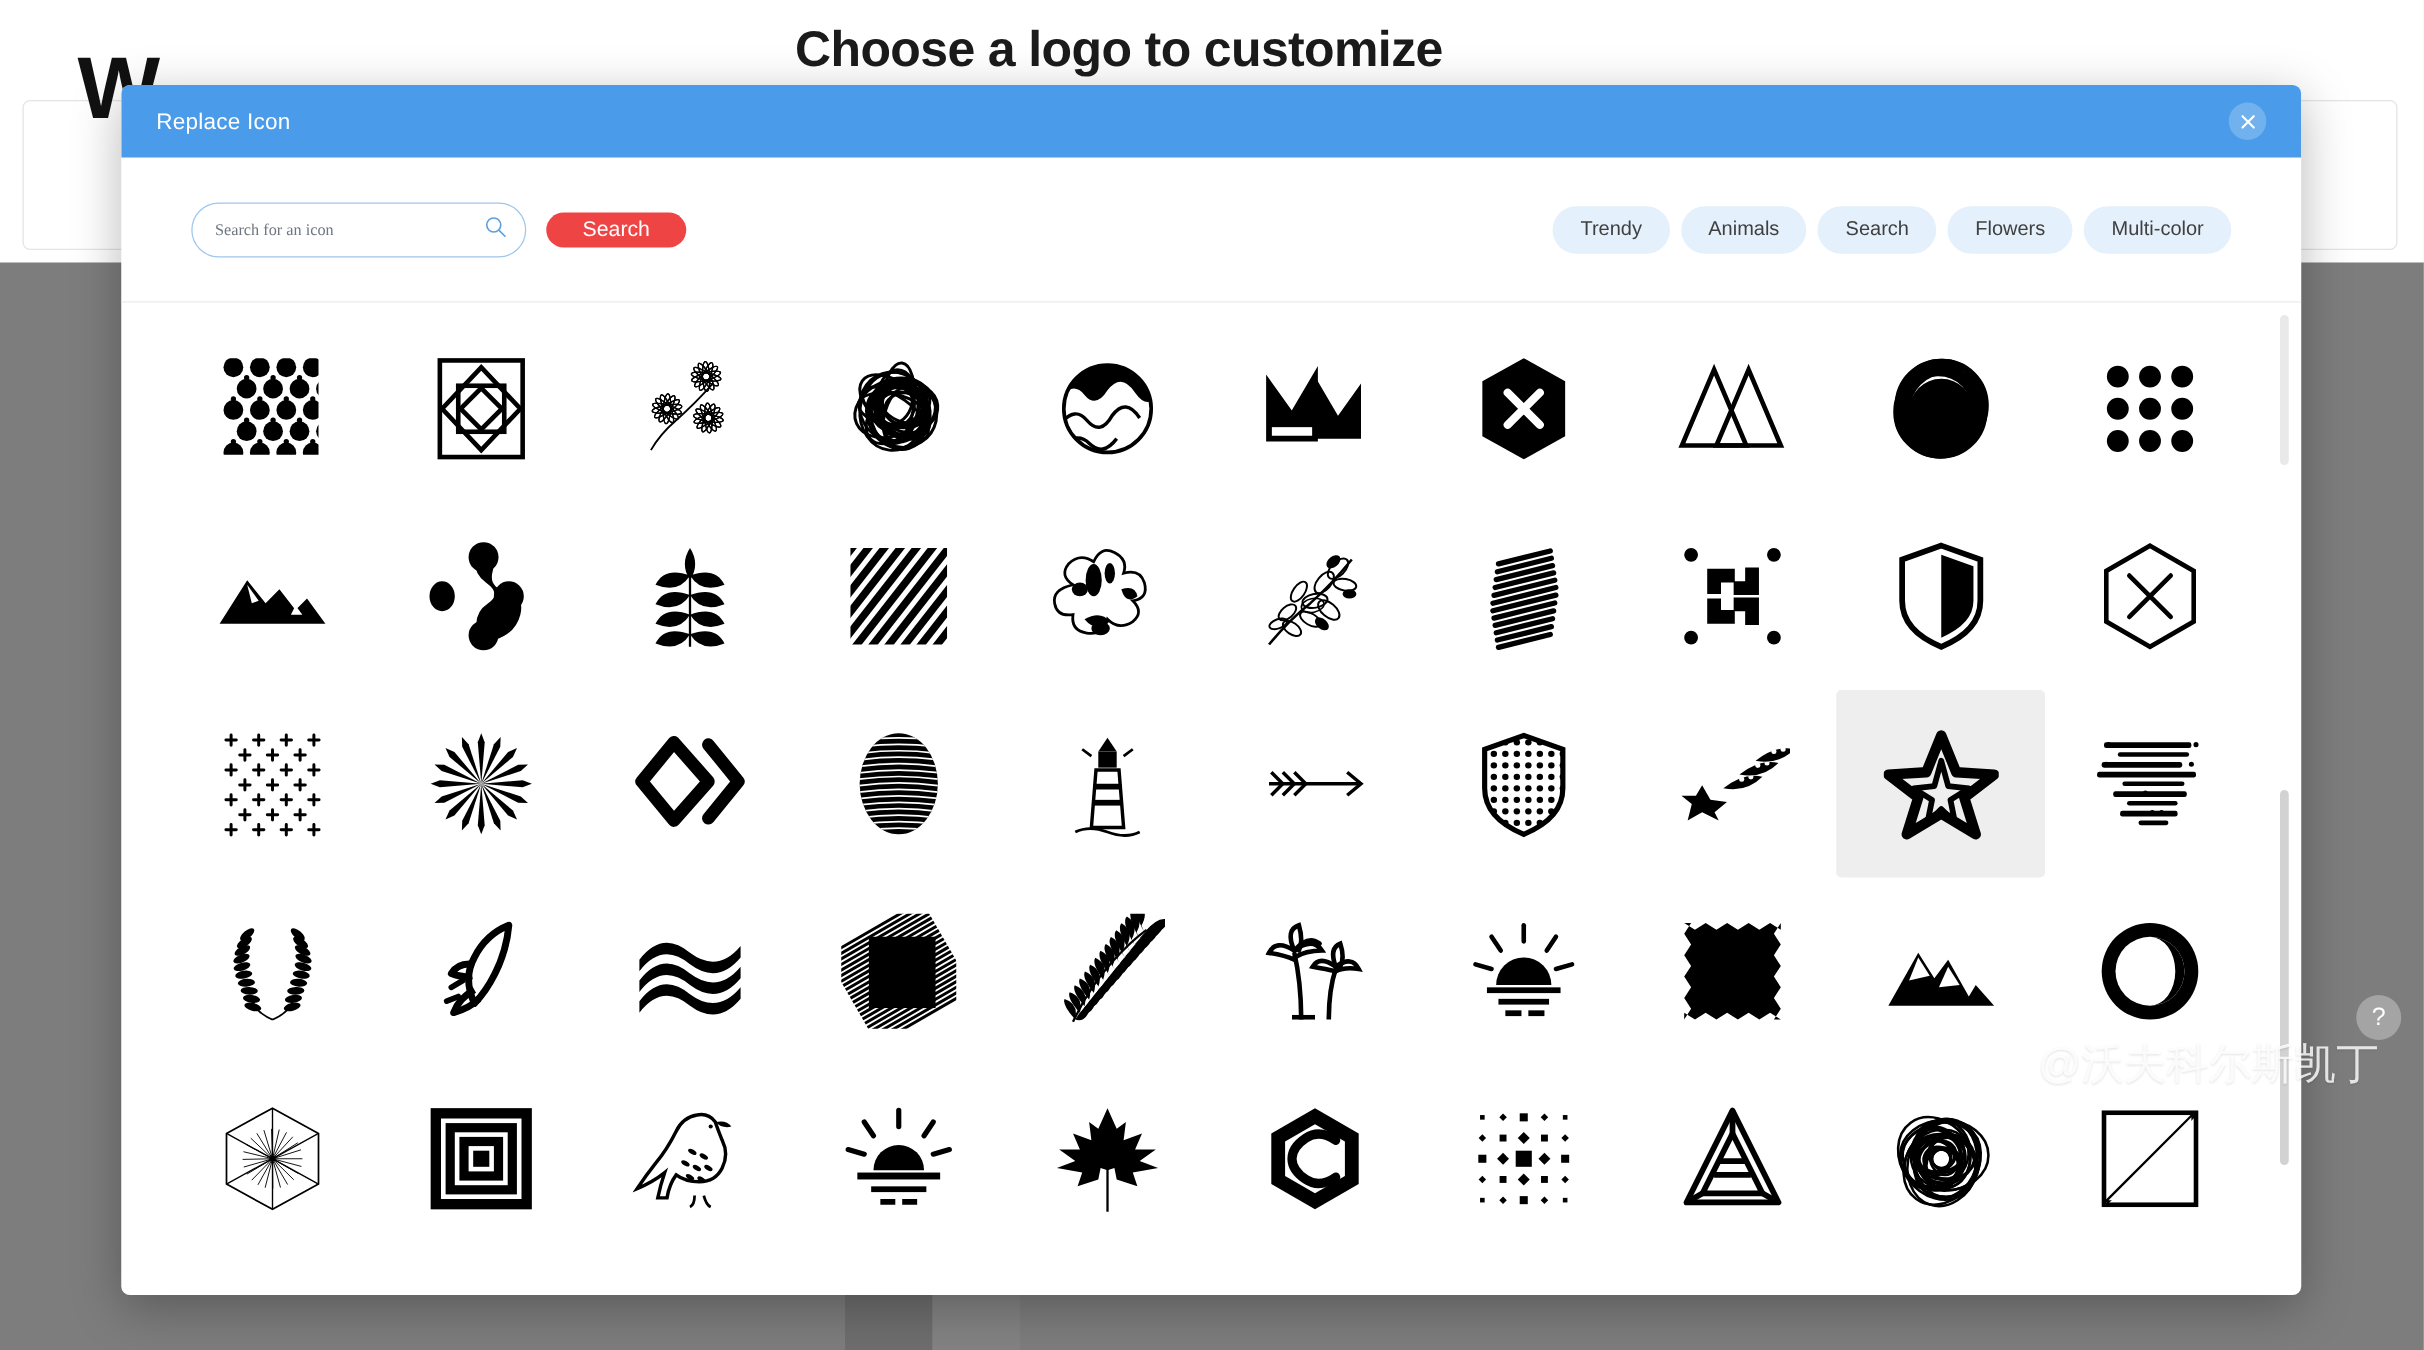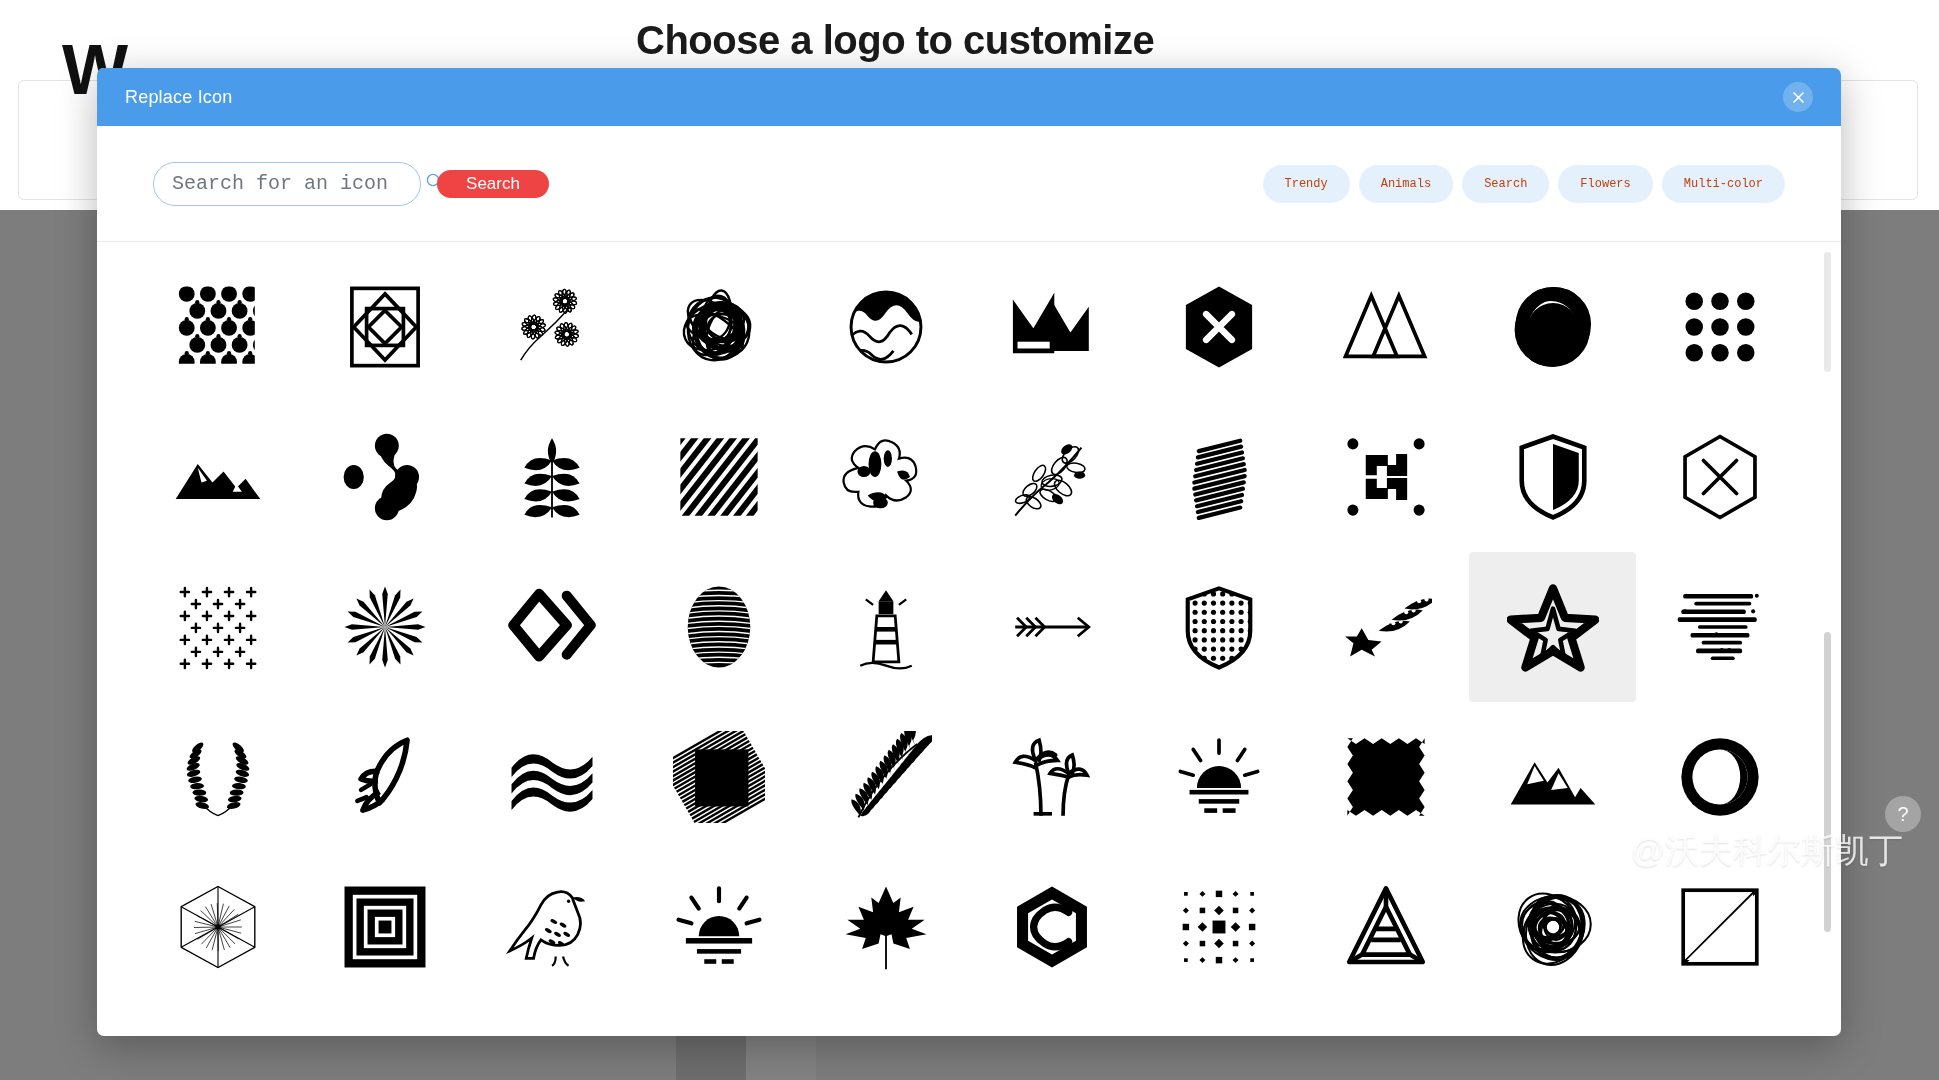--- a/index.html
+++ b/index.html
@@ -70,39 +70,39 @@
   #search-box {
     width: 268px; height: 44px;
     border: 1px solid #9fc6ec;
     border-radius: 22px;
     display: flex; align-items: center;
     padding: 0 14px 0 18px;
     background: #fff;
   }
   #search-input {
     flex: 1 1 auto; border: none; outline: none;
-    font-family: Liberation Mono, monospace;
-    font-size: 20px; color: #c2410c; background: transparent;
+    font-family: Liberation Serif, serif;
+    font-size: 13px; color: #c2410c; background: transparent;
   }
   #search-input::placeholder { color: #6f7681; }
   #search-btn {
     width: 112px; height: 28px; border: none; border-radius: 22px;
     background: #ef4444; color: #fff; font-size: 17px;
     font-family: "Liberation Sans", sans-serif;
     cursor: pointer;
   }
   #chips {
     margin-left: auto;
     display: flex; align-items: center; gap: 9px;
   }
   .chip {
     height: 38px; padding: 0 22px;
     border-radius: 19px; border: none;
-    background: #e4f0fb; color: #c2410c;
-    font-size: 12px; font-family: Liberation Mono, monospace;
+    background: #e4f0fb; color: #404040;
+    font-size: 16px; font-family: Liberation Sans, sans-serif;
     display: flex; align-items: center; cursor: pointer;
     white-space: nowrap;
   }
 
   
   #grid-scroll {
     position: relative;
     height: 794px;
     overflow: hidden;
   }

